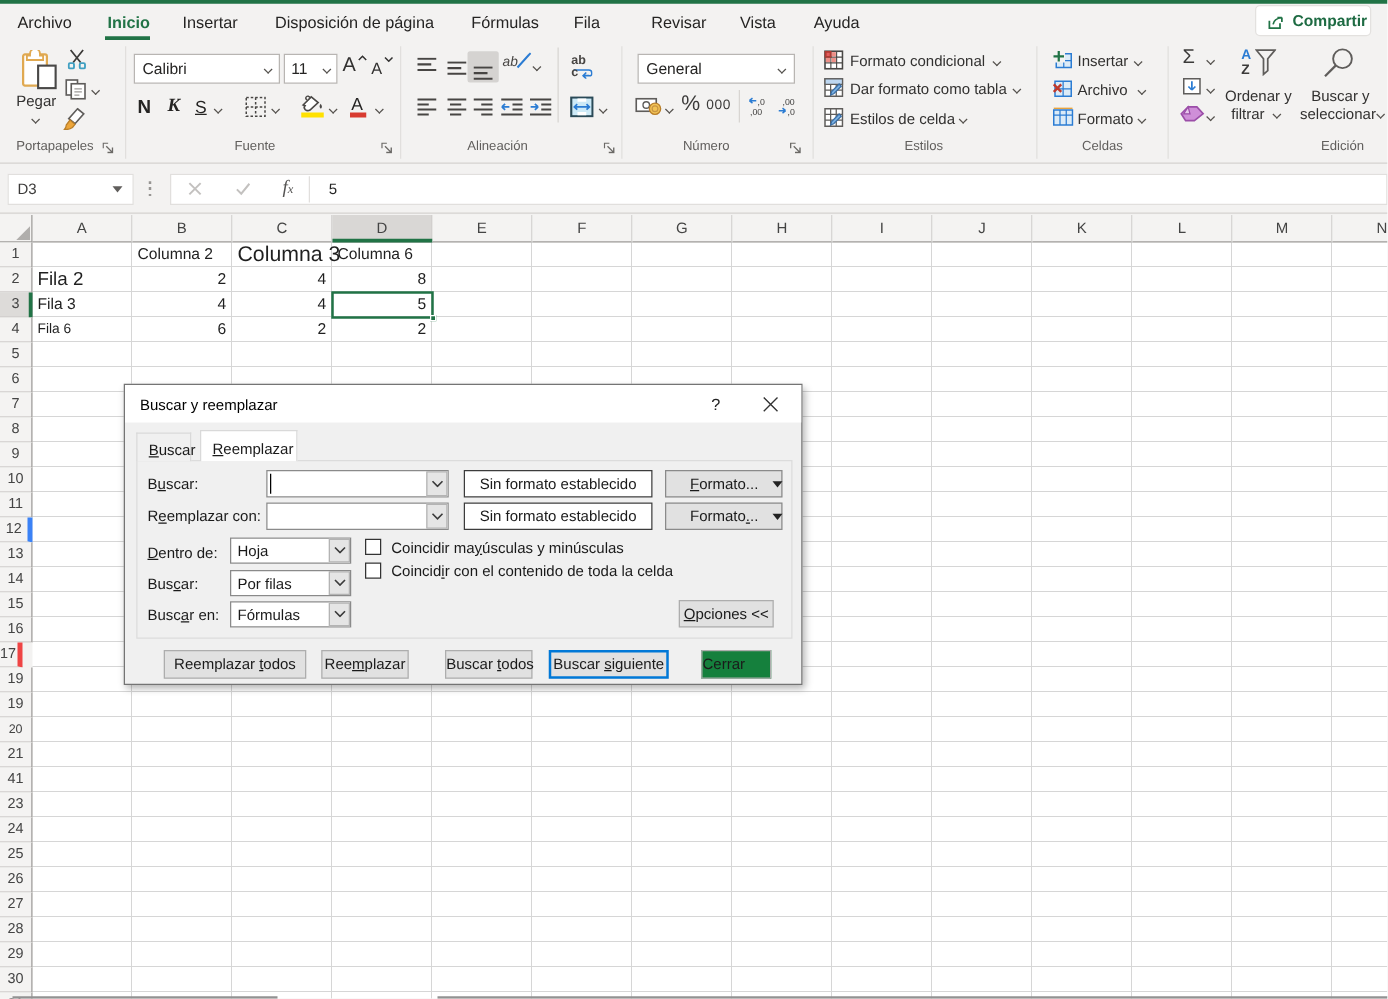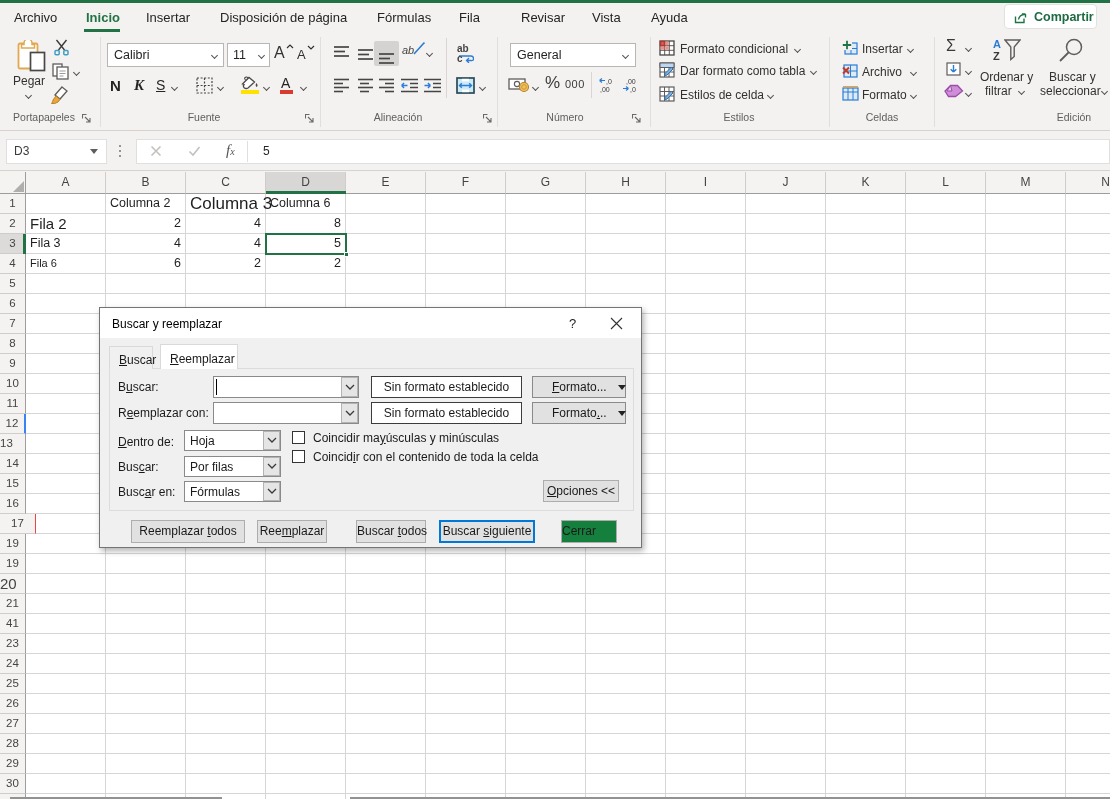--- a/index.html
+++ b/index.html
@@ -312,29 +312,29 @@
   <div class="abs" style="left:0;top:62px;width:26px;height:20px;background:#dddbd9;border-right:1px solid #9f9d9b;border-bottom:1px solid #cfcdcb;color:#444;text-align:center;line-height:19px;font-size:11.5px">3</div>
   <div class="abs" style="left:23px;top:62px;width:3px;height:20px;background:#217346"></div>
   <div class="abs" style="left:0;top:82px;width:26px;height:20px;background:#f4f3f2;border-right:1px solid #9f9d9b;border-bottom:1px solid #cfcdcb;color:#444;text-align:center;line-height:19px;font-size:11.5px">4</div>
   <div class="abs" style="left:0;top:102px;width:26px;height:20px;background:#f4f3f2;border-right:1px solid #9f9d9b;border-bottom:1px solid #cfcdcb;color:#444;text-align:center;line-height:19px;font-size:11.5px">5</div>
   <div class="abs" style="left:0;top:122px;width:26px;height:20px;background:#f4f3f2;border-right:1px solid #9f9d9b;border-bottom:1px solid #cfcdcb;color:#444;text-align:center;line-height:19px;font-size:11.5px">6</div>
   <div class="abs" style="left:0;top:142px;width:26px;height:20px;background:#f4f3f2;border-right:1px solid #9f9d9b;border-bottom:1px solid #cfcdcb;color:#444;text-align:center;line-height:19px;font-size:11.5px">7</div>
   <div class="abs" style="left:0;top:162px;width:26px;height:20px;background:#f4f3f2;border-right:1px solid #9f9d9b;border-bottom:1px solid #cfcdcb;color:#444;text-align:center;line-height:19px;font-size:11.5px">8</div>
   <div class="abs" style="left:0;top:182px;width:26px;height:20px;background:#f4f3f2;border-right:1px solid #9f9d9b;border-bottom:1px solid #cfcdcb;color:#444;text-align:center;line-height:19px;font-size:11.5px">9</div>
   <div class="abs" style="left:0;top:202px;width:26px;height:20px;background:#f4f3f2;border-right:1px solid #9f9d9b;border-bottom:1px solid #cfcdcb;color:#444;text-align:center;line-height:19px;font-size:11.5px">10</div>
   <div class="abs" style="left:0;top:222px;width:26px;height:20px;background:#f4f3f2;border-right:1px solid #9f9d9b;border-bottom:1px solid #cfcdcb;color:#444;text-align:center;line-height:19px;font-size:11.5px">11</div>
-  <div class="abs" style="left:0;top:242px;width:26px;height:20px;background:#f4f3f2;border-right:2px solid #3b82f6;border-bottom:1px solid #cfcdcb;color:#444;text-align:center;line-height:19px;font-size:11.5px">12</div>
-  <div class="abs" style="left:0;top:262px;width:26px;height:20px;background:#f4f3f2;border-right:1px solid #9f9d9b;border-bottom:1px solid #cfcdcb;color:#444;line-height:19px;font-size:11.5px">13</div>
+  <div class="abs" style="left:0;top:242px;width:26px;height:20px;background:#f4f3f2;border-right:4px solid #3b82f6;border-bottom:1px solid #cfcdcb;color:#444;text-align:center;line-height:19px;font-size:11.5px">12</div>
+  <div class="abs" style="left:0;top:262px;width:26px;height:20px;background:#f4f3f2;border-right:1px solid #9f9d9b;border-bottom:1px solid #cfcdcb;color:#444;text-align:center;line-height:19px;font-size:11.5px">13</div>
   <div class="abs" style="left:0;top:282px;width:26px;height:20px;background:#f4f3f2;border-right:1px solid #9f9d9b;border-bottom:1px solid #cfcdcb;color:#444;text-align:center;line-height:19px;font-size:11.5px">14</div>
   <div class="abs" style="left:0;top:302px;width:26px;height:20px;background:#f4f3f2;border-right:1px solid #9f9d9b;border-bottom:1px solid #cfcdcb;color:#444;text-align:center;line-height:19px;font-size:11.5px">15</div>
   <div class="abs" style="left:0;top:322px;width:26px;height:20px;background:#f4f3f2;border-right:1px solid #9f9d9b;border-bottom:1px solid #cfcdcb;color:#444;text-align:center;line-height:19px;font-size:11.5px">16</div>
-  <div class="abs" style="left:0;top:342px;width:36px;height:20px;background:#f4f3f2;border-right:1px solid #ef4444;border-bottom:1px solid #cfcdcb;color:#444;text-align:center;line-height:19px;font-size:11.5px">17</div>
+  <div class="abs" style="left:0;top:342px;width:18px;height:20px;background:#f4f3f2;border-right:4px solid #ef4444;border-bottom:1px solid #cfcdcb;color:#444;line-height:19px;font-size:11.5px">17</div>
   <div class="abs" style="left:0;top:362px;width:26px;height:20px;background:#f4f3f2;border-right:1px solid #9f9d9b;border-bottom:1px solid #cfcdcb;color:#444;text-align:center;line-height:19px;font-size:11.5px">19</div>
   <div class="abs" style="left:0;top:382px;width:26px;height:20px;background:#f4f3f2;border-right:1px solid #9f9d9b;border-bottom:1px solid #cfcdcb;color:#444;text-align:center;line-height:19px;font-size:11.5px">19</div>
-  <div class="abs" style="left:0;top:402px;width:26px;height:20px;background:#f4f3f2;border-right:1px solid #9f9d9b;border-bottom:1px solid #cfcdcb;color:#444;line-height:19px;font-size:15px">20</div>
+  <div class="abs" style="left:0;top:402px;width:26px;height:20px;background:#f4f3f2;border-right:1px solid #9f9d9b;border-bottom:1px solid #cfcdcb;color:#444;text-align:center;line-height:19px;font-size:10px">20</div>
   <div class="abs" style="left:0;top:422px;width:26px;height:20px;background:#f4f3f2;border-right:1px solid #9f9d9b;border-bottom:1px solid #cfcdcb;color:#444;text-align:center;line-height:19px;font-size:11.5px">21</div>
   <div class="abs" style="left:0;top:442px;width:26px;height:20px;background:#f4f3f2;border-right:1px solid #9f9d9b;border-bottom:1px solid #cfcdcb;color:#444;text-align:center;line-height:19px;font-size:11.5px">41</div>
   <div class="abs" style="left:0;top:462px;width:26px;height:20px;background:#f4f3f2;border-right:1px solid #9f9d9b;border-bottom:1px solid #cfcdcb;color:#444;text-align:center;line-height:19px;font-size:11.5px">23</div>
   <div class="abs" style="left:0;top:482px;width:26px;height:20px;background:#f4f3f2;border-right:1px solid #9f9d9b;border-bottom:1px solid #cfcdcb;color:#444;text-align:center;line-height:19px;font-size:11.5px">24</div>
   <div class="abs" style="left:0;top:502px;width:26px;height:20px;background:#f4f3f2;border-right:1px solid #9f9d9b;border-bottom:1px solid #cfcdcb;color:#444;text-align:center;line-height:19px;font-size:11.5px">25</div>
   <div class="abs" style="left:0;top:522px;width:26px;height:20px;background:#f4f3f2;border-right:1px solid #9f9d9b;border-bottom:1px solid #cfcdcb;color:#444;text-align:center;line-height:19px;font-size:11.5px">26</div>
   <div class="abs" style="left:0;top:542px;width:26px;height:20px;background:#f4f3f2;border-right:1px solid #9f9d9b;border-bottom:1px solid #cfcdcb;color:#444;text-align:center;line-height:19px;font-size:11.5px">27</div>
   <div class="abs" style="left:0;top:562px;width:26px;height:20px;background:#f4f3f2;border-right:1px solid #9f9d9b;border-bottom:1px solid #cfcdcb;color:#444;text-align:center;line-height:19px;font-size:11.5px">28</div>
   <div class="abs" style="left:0;top:582px;width:26px;height:20px;background:#f4f3f2;border-right:1px solid #9f9d9b;border-bottom:1px solid #cfcdcb;color:#444;text-align:center;line-height:19px;font-size:11.5px">29</div>
   <div class="abs" style="left:0;top:602px;width:26px;height:20px;background:#f4f3f2;border-right:1px solid #9f9d9b;border-bottom:1px solid #cfcdcb;color:#444;text-align:center;line-height:19px;font-size:11.5px">30</div>

